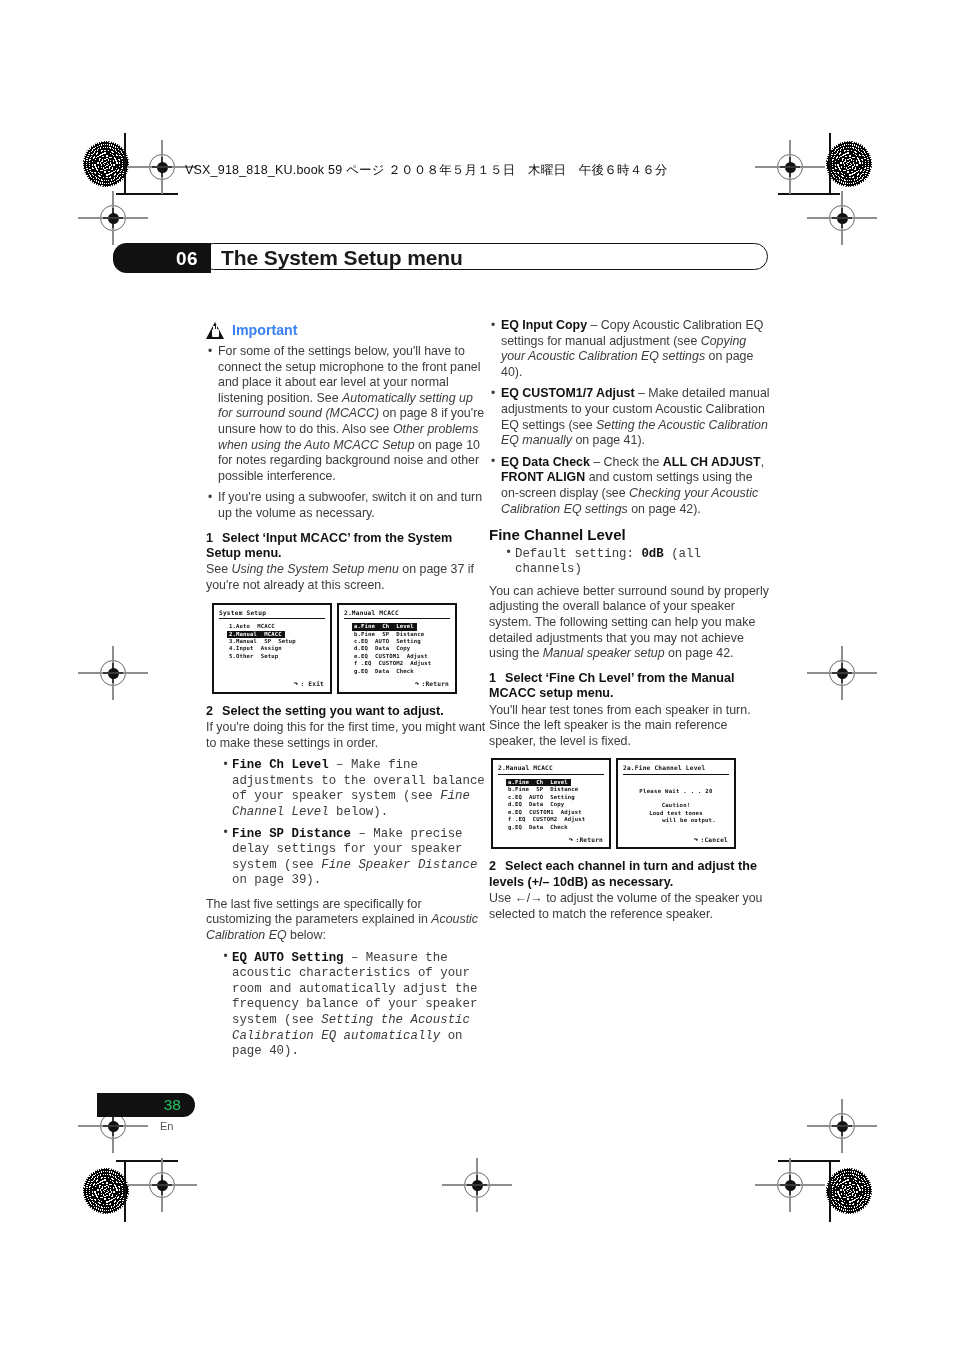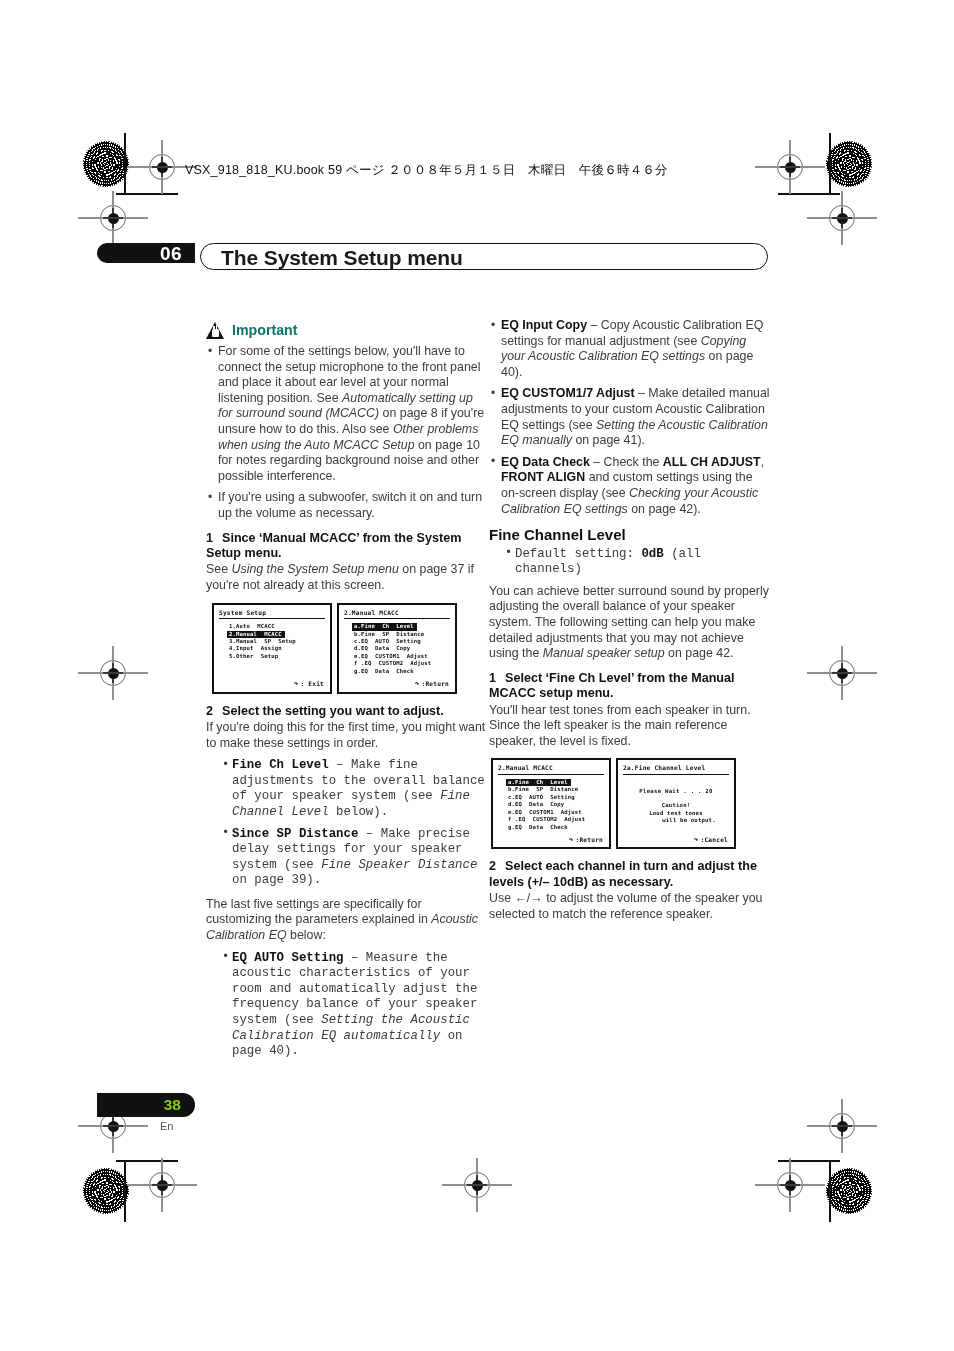--- a/index.html
+++ b/index.html
@@ -17,40 +17,40 @@
   .reg-hair-h{position:absolute;top:50%;height:1.3px;background:#8e8e8e;margin-top:-.65px;}
   .reg-hair-v{position:absolute;left:50%;width:1.3px;background:#8e8e8e;margin-left:-.65px;}
 
   .rosette{border-radius:50%;
     background:repeating-radial-gradient(circle at 50% 50%, #000 0 1.4px, #fff 1.4px 2.9px),
                repeating-conic-gradient(from 0deg at 50% 50%, #000 0 3deg, #fff 3deg 6deg);
     background-blend-mode:multiply;}
   .cropline{position:absolute;background:#111;}
 
   
-  .chapter-bar{position:absolute;left:97px;top:243px;width:98px;height:20px;
+  .chapter-bar{position:absolute;left:113px;top:243px;width:98px;height:30px;
        background:#111;border-radius:13.5px 0 0 13.5px;}
   .chapter-num{position:absolute;right:13px;top:50%;transform:translateY(-50%);
        color:#fff;font-size:19px;font-weight:bold;letter-spacing:.4px;line-height:1;}
   .chapter-title-pill{position:absolute;left:200px;top:243px;width:568px;height:27px;
        border:1.6px solid #111;border-radius:13.5px;box-sizing:border-box;}
   .chapter-title{position:absolute;left:20px;top:50%;transform:translateY(-50%);
        font-size:21px;font-weight:bold;line-height:1;letter-spacing:-.1px;}
 
   .book-header{position:absolute;left:185px;top:162px;font-size:12.5px;color:#111;
        white-space:nowrap;letter-spacing:.2px;}
 
   
   .col{position:absolute;width:281px;font-size:12.4px;line-height:15.6px;color:#3c3c3c;}
   .col-left{left:206px;top:322px;}
   .col-right{left:489px;top:318px;}
 
   .blk{margin-bottom:8px;}
   .icon-head{display:flex;align-items:center;gap:7px;margin-bottom:5px;}
-  .icon-head .txt{font-size:14.2px;font-weight:bold;color:#0f766e;line-height:1;text-align:center;}
+  .icon-head .txt{font-size:14.2px;font-weight:bold;color:#3b82f6;line-height:1;text-align:center;}
 
   .tri-icon{width:19px;height:17px;position:relative;flex:none;}
   .tri-icon .tri{position:absolute;left:0;top:0;width:0;height:0;
        border-left:9.5px solid transparent;border-right:9.5px solid transparent;
        border-bottom:17px solid #111;}
   .tri-icon .hand{position:absolute;left:6px;top:6.5px;width:7px;height:8px;background:#fff;
        border-radius:1.5px 1.5px 1px 1px;}
   .tri-icon .hand:before{content:"";position:absolute;left:1.4px;top:-2.4px;width:1.5px;height:3px;background:#fff;}
   .tri-icon .hand:after{content:"";position:absolute;left:3.6px;top:-3.2px;width:1.5px;height:3.8px;background:#fff;}
 
@@ -88,22 +88,22 @@
   .osd .ret{font-size:7.5px;line-height:1;}
   .osd .centerbox{text-align:center;padding-top:9px;}
   .osd .centerbox .w{letter-spacing:.3px;margin-bottom:7px;}
   .osd .centerbox .c1{letter-spacing:.2px;}
   .osd .centerbox .c2{letter-spacing:.2px;}
   .osd .centerbox .c3{letter-spacing:.2px;padding-left:26px;}
 
   
   .page-pill{position:absolute;left:97px;top:1093px;width:98px;height:24px;background:#111;
        border-radius:0 12px 12px 0;}
-  .page-num{position:absolute;right:14px;top:50%;transform:translateY(-50%);color:#84cc16;
-       font-size:15.5px;font-weight:bold;line-height:1;}
+  .page-num{position:absolute;right:14px;top:50%;transform:translateY(-50%);color:#22c55e;
+       font-size:15.5px;font-weight:normal;line-height:1;}
   .page-lang{position:absolute;left:160px;top:1120px;font-size:11px;color:#555;}
 </style>
 </head>
 <body>
 
 <div class="mark rosette" style="left:83px;top:141px;width:46px;height:46px;"></div>
 <div class="mark rosette" style="left:826px;top:141px;width:46px;height:46px;"></div>
 <div class="mark rosette" style="left:83px;top:1168px;width:46px;height:46px;"></div>
 <div class="mark rosette" style="left:826px;top:1168px;width:46px;height:46px;"></div>
 
@@ -214,21 +214,21 @@
       <span class="txt">Important</span>
     </div>
     <ul class="bul">
       <li>For some of the settings below, you'll have to connect the setup microphone to the front panel and place it about ear level at your normal listening position. See <i>Automatically setting up for surround sound (MCACC)</i> on page 8 if you're unsure how to do this. Also see <i>Other problems when using the Auto MCACC Setup</i> on page 10 for notes regarding background noise and other possible interference.</li>
       <li>If you're using a subwoofer, switch it on and turn up the volume as necessary.</li>
     </ul>
   </div>
 
   <div class="step">
     <div class="step-head">
-      <span class="n">1</span><span>Since ‘Manual MCACC’ from the System Setup menu.</span>
+      <span class="n">1</span><span>Select ‘Input MCACC’ from the System Setup menu.</span>
     </div>
     <p class="para">See <i>Using the System Setup menu</i> on page 37 if you're not already at this screen.</p>
   </div>
 
   <div class="screens">
     <div class="osd">
       <div class="ttl">System  Setup</div>
       <div class="rule"></div>
       <div class="items"><div>1.Auto  MCACC</div><div class="sel">2.Manual  MCACC</div><div>3.Manual  SP  Setup</div><div>4.Input  Assign</div><div>5.Other  Setup</div></div>
       <div class="foot">
@@ -247,21 +247,21 @@
     </div>
   </div>
 
   <div class="step" style="margin-top:8px;">
     <div class="step-head">
       <span class="n">2</span><span>Select the setting you want to adjust.</span>
     </div>
     <p class="para">If you're doing this for the first time, you might want to make these settings in order.</p>
     <ul class="bul indent">
       <li><b>Fine Ch Level</b> – Make fine adjustments to the overall balance of your speaker system (see <i>Fine Channel Level</i> below).</li>
-      <li><b>Since SP Distance</b> – Make precise delay settings for your speaker system (see <i>Fine Speaker Distance</i> on page 39).</li>
+      <li><b>Fine SP Distance</b> – Make precise delay settings for your speaker system (see <i>Fine Speaker Distance</i> on page 39).</li>
     </ul>
   </div>
 
   <p class="para">The last five settings are specifically for customizing the parameters explained in <i>Acoustic Calibration EQ</i> below:</p>
   <ul class="bul indent">
     <li><b>EQ AUTO Setting</b> – Measure the acoustic characteristics of your room and automatically adjust the frequency balance of your speaker system (see <i>Setting the Acoustic Calibration EQ automatically</i> on page 40).</li>
   </ul>
 </div>
 
 <div class="col col-right">

